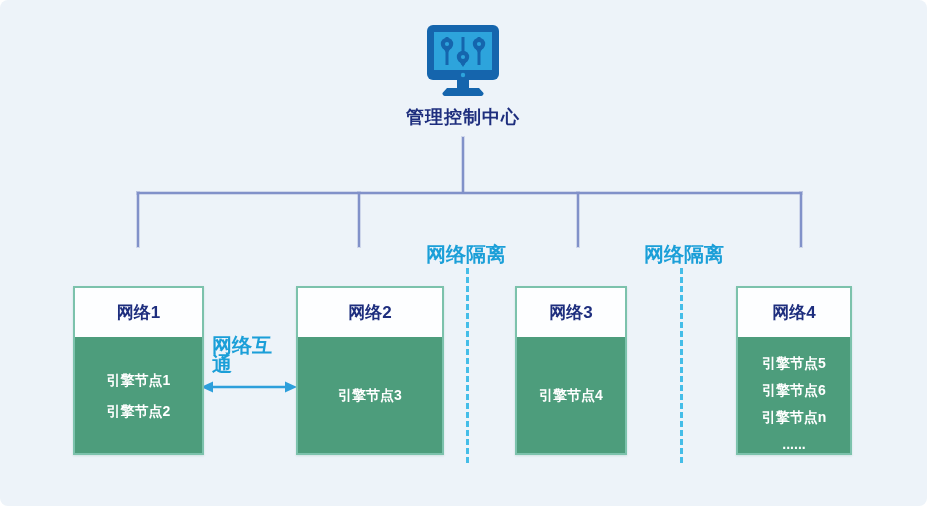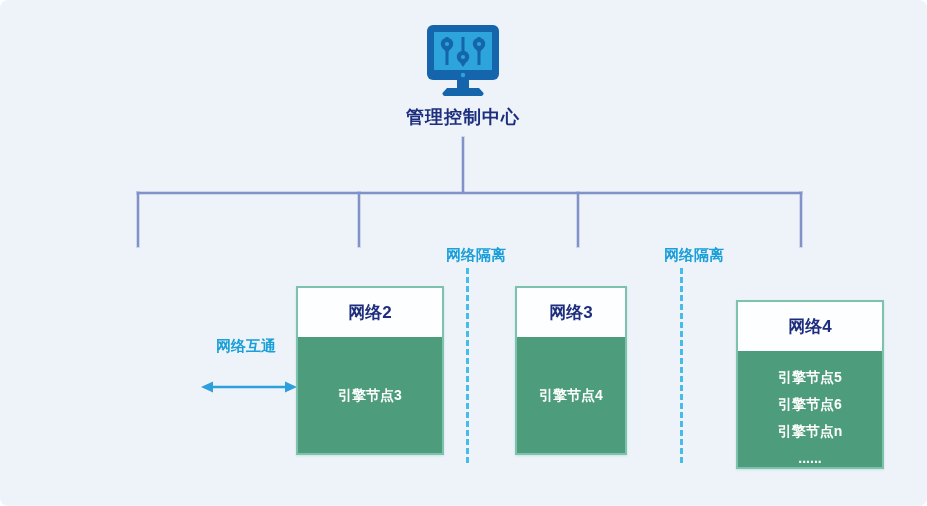--- a/index.html
+++ b/index.html
@@ -9,22 +9,22 @@
   
   .cc-title{position:absolute;left:363px;top:105px;width:200px;text-align:center;
             font-size:18px;font-weight:bold;color:#1e2e7e;letter-spacing:1px;}
 
   
   .tline{position:absolute;background:#8191c9;box-shadow:0 0 0 1px rgba(129,145,201,.28);}
   .vline{width:2px;}
   .hline{height:2px;}
 
   
-  .cyan-label{position:absolute;color:#1b9fd8;font-weight:bold;font-size:15px;
-              text-align:right;line-height:19px;}
+  .cyan-label{position:absolute;color:#1b9fd8;font-weight:bold;font-size:20px;
+              text-align:left;line-height:19px;}
   .dash-div{position:absolute;width:0;border-left:3px dashed #45bde8;}
 
   
   .netbox{position:absolute;top:286px;height:169px;box-sizing:border-box;
           background:#fdfeff;border:2px solid #7cc2ac;display:flex;flex-direction:column;
           box-shadow:0 1px 2px rgba(120,170,150,.25);}
   .netbox .hd{flex:0 0 49px;display:flex;align-items:center;justify-content:center;
               font-size:17px;font-weight:bold;color:#1e2e7e;}
   .netbox .bd{flex:1;background:#4d9d7c;color:#ffffff;font-weight:bold;font-size:14px;
               display:flex;flex-direction:column;align-items:center;justify-content:center;}
@@ -77,36 +77,43 @@
   <div class="dash-div" style="left:466px;top:268px;height:195px;"></div>
   <div class="dash-div" style="left:680px;top:268px;height:195px;"></div>
 
   <div class="cyan-label" style="left:212px;top:336px;width:64px;">网络互通</div>
   <svg class="abs" style="left:201px;top:379px;" width="96" height="16" viewBox="0 0 96 16">
     <line x1="9" y1="8" x2="87" y2="8" stroke="#2d9fdb" stroke-width="2.4"></line>
     <polygon points="0,8 12,2.5 12,13.5" fill="#2d9fdb"></polygon>
     <polygon points="96,8 84,2.5 84,13.5" fill="#2d9fdb"></polygon>
   </svg>
 
+  <div class="netbox" style="left:73px;width:131px;">
+    <div class="hd">网络1</div>
+    <div class="bd gap-wide">
+      <div class="node">引擎节点1</div>
+      <div class="node">引擎节点2</div>
+    </div>
+  </div>
 
   <div class="netbox" style="left:296px;width:148px;">
     <div class="hd">网络2</div>
     <div class="bd">
       <div class="node">引擎节点3</div>
     </div>
   </div>
 
   <div class="netbox" style="left:515px;width:112px;">
     <div class="hd">网络3</div>
     <div class="bd">
       <div class="node">引擎节点4</div>
     </div>
   </div>
 
-  <div class="netbox" style="left:736px;width:148px;margin-top:14px;">
+  <div class="netbox" style="left:736px;width:116px;">
     <div class="hd">网络4</div>
     <div class="bd gap-tight">
       <div class="node">引擎节点5</div>
       <div class="node">引擎节点6</div>
       <div class="node">引擎节点n</div>
       <div class="node">......</div>
     </div>
   </div>
 
 </div>

